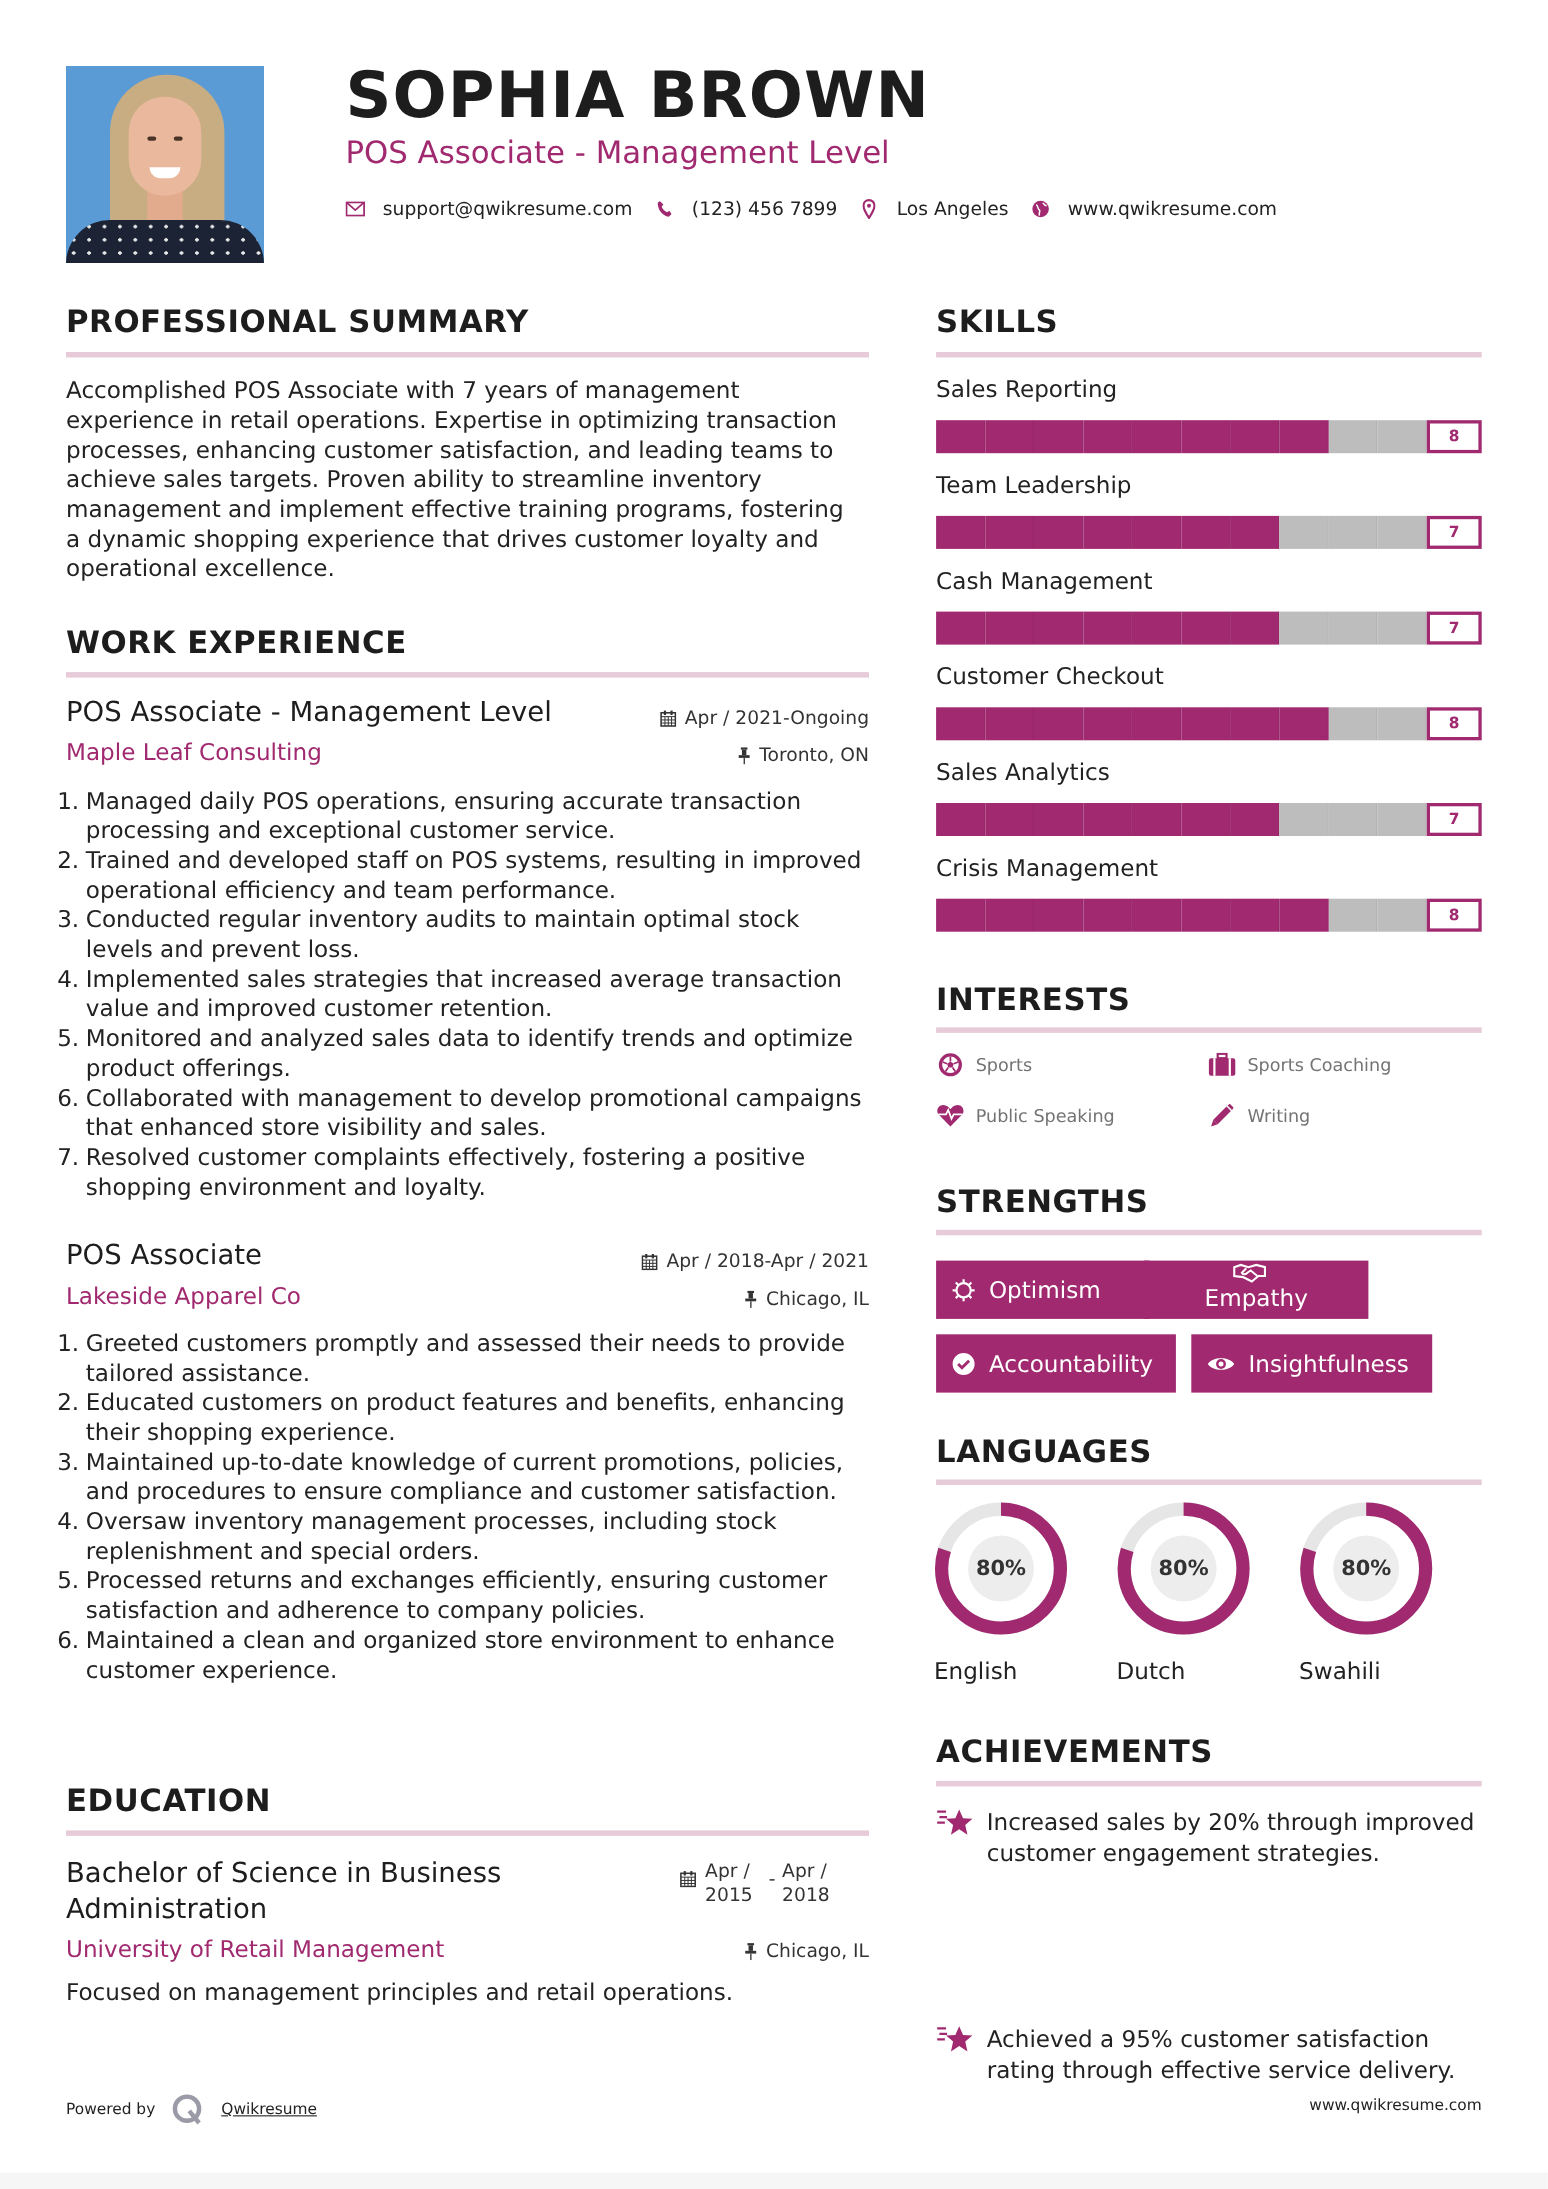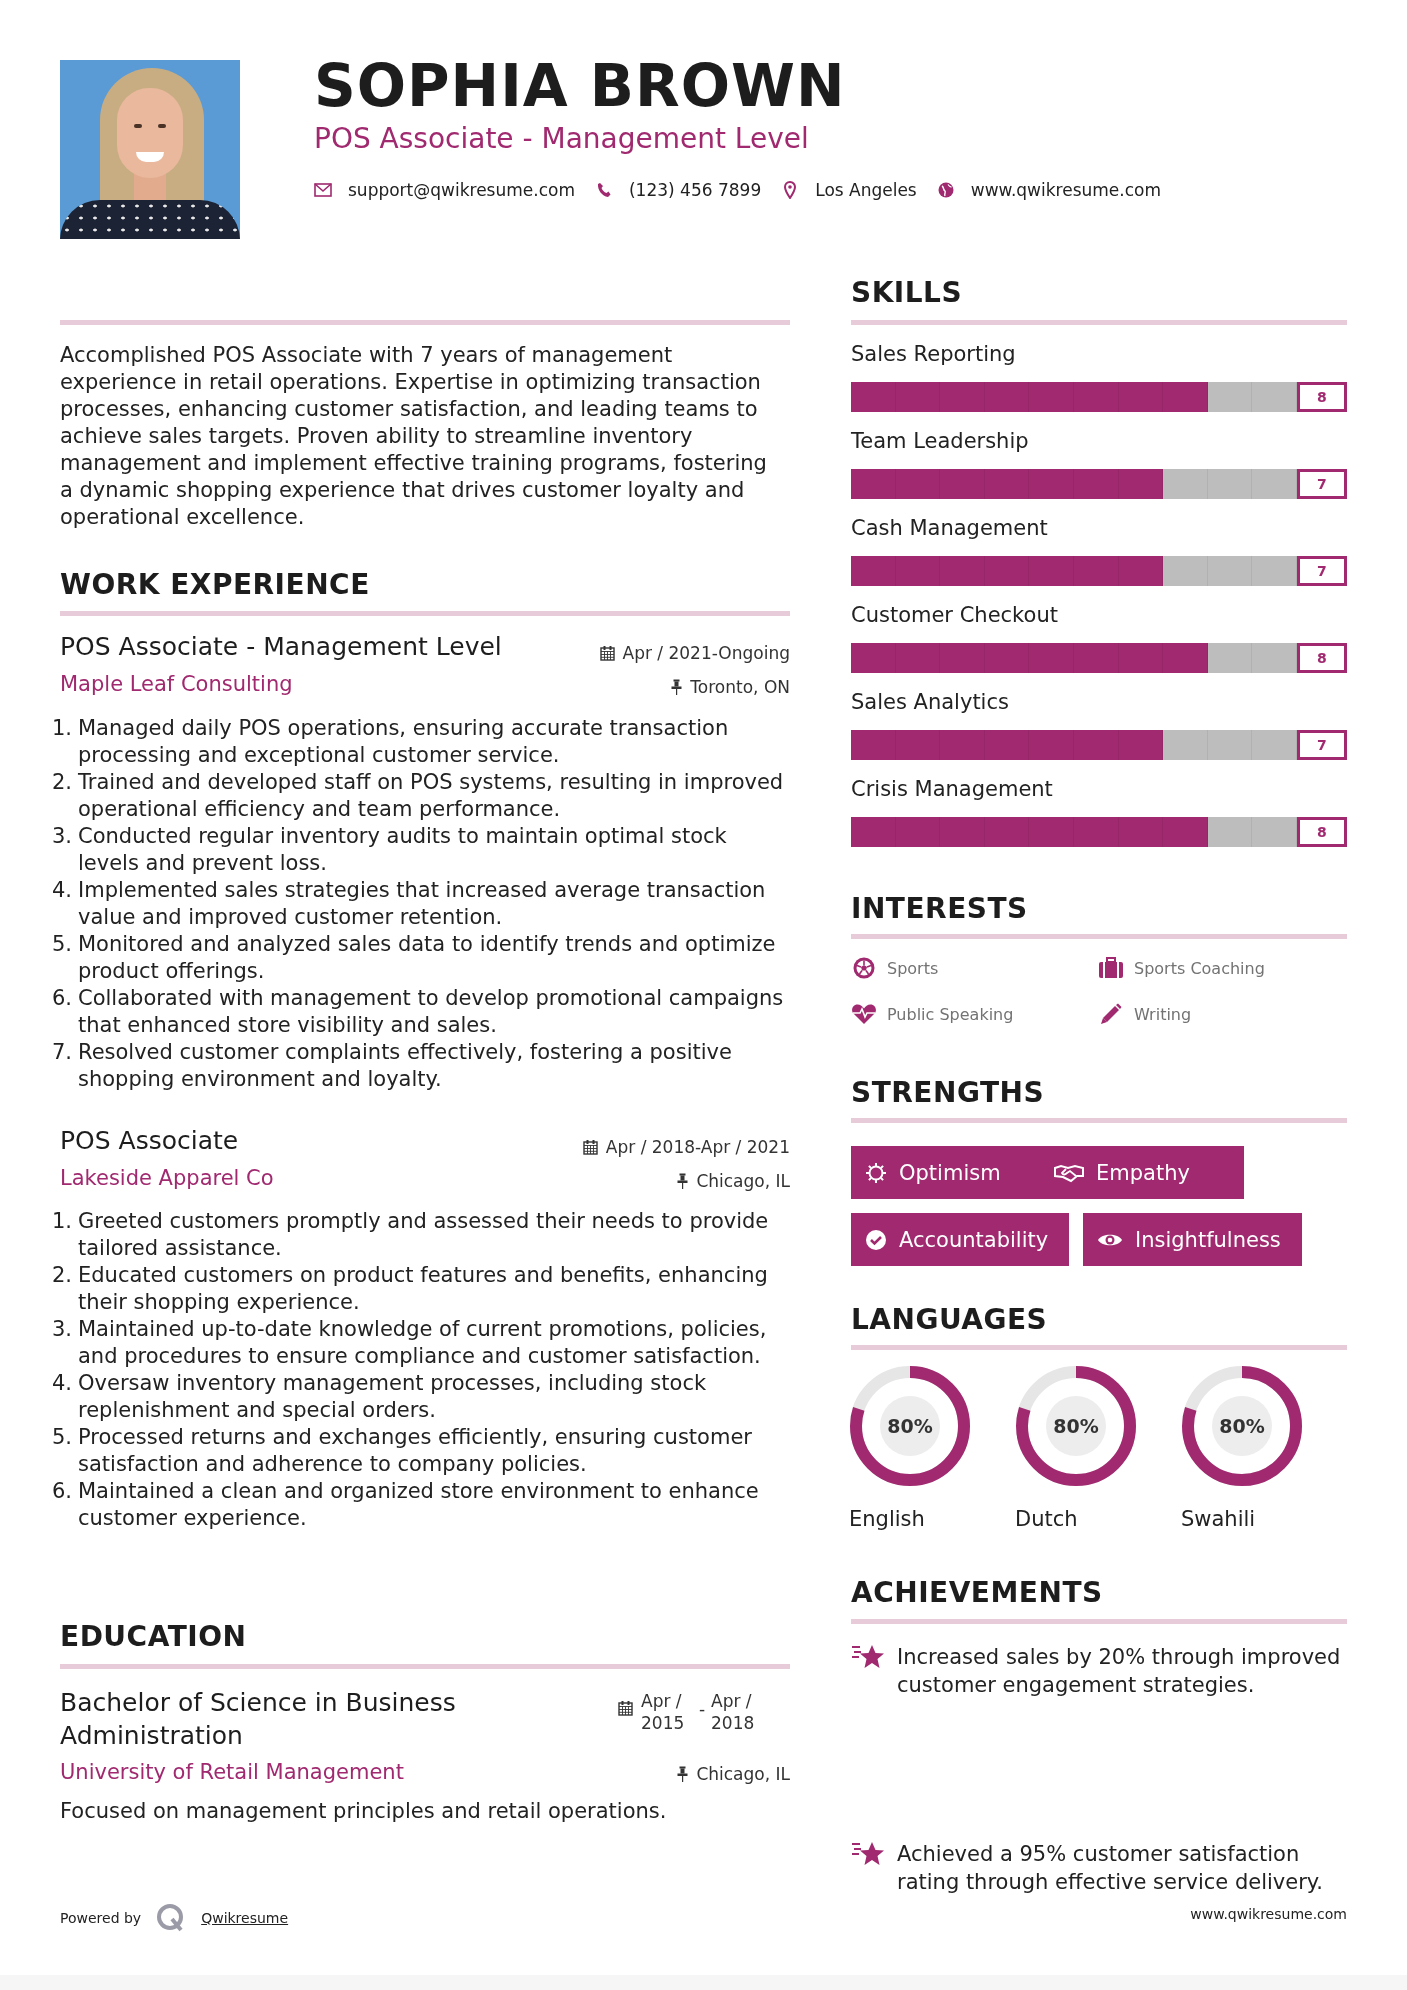--- a/index.html
+++ b/index.html
@@ -115,20 +115,21 @@
         <svg width="16" height="16" viewBox="0 0 16 16">
             <circle cx="8" cy="8" r="7.5" fill="#a0296f"></circle>
             <path d="M4 4 C6 5 5 8 7 9 C8 10 6 12 7 14" fill="none" stroke="#fff" stroke-width="1.4"></path>
             <path d="M10 2.5 C11 4 12 5 13.5 5" fill="none" stroke="#fff" stroke-width="1.3"></path>
           </svg>
       </span>
       <span>www.qwikresume.com</span>
     </div>
   </div>
 
+  <div class="sec-title" style="left:60px; top:276px;">PROFESSIONAL SUMMARY</div>
   <div class="sec-rule" style="left:60px; top:320px; width:730px;"></div>
   <div class="summary">Accomplished POS Associate with 7 years of management experience in retail operations. Expertise in optimizing transaction processes, enhancing customer satisfaction, and leading teams to achieve sales targets. Proven ability to streamline inventory management and implement effective training programs, fostering a dynamic shopping experience that drives customer loyalty and operational excellence.</div>
 
   <div class="sec-title" style="left:60px; top:568px;">WORK EXPERIENCE</div>
   <div class="sec-rule" style="left:60px; top:611px; width:730px;"></div>
 
   <div class="job-title" style="left:60px; top:632px;">POS Associate - Management Level</div>
   <div class="meta" style="right:617px; top:643px;">
     <span class="mi">
       <svg width="15" height="16" viewBox="0 0 15 16">
@@ -407,21 +408,21 @@
 
   <div class="chip" style="left:851px; top:1146px; width:194px;">
     <span class="ic">
       <svg width="22" height="22" viewBox="0 0 22 22">
           <circle cx="11" cy="11" r="6.5" fill="none" stroke="#fff" stroke-width="2"></circle>
           <path d="M11 1 V4 M11 18 V21 M1 11 H4 M18 11 H21 M3.9 3.9 L6 6 M16 16 L18.1 18.1 M3.9 18.1 L6 16 M16 6 L18.1 3.9" stroke="#fff" stroke-width="2"></path>
         </svg>
     </span>
     <span>Optimism</span>
   </div>
-  <div class="chip" style="left:1040px; top:1146px; width:204px;">
+  <div class="chip" style="left:1040px; top:1146px; width:204px;flex-direction:column;">
     <span class="ic" style="width:30px;">
       <svg width="30" height="20" viewBox="0 0 30 20">
           <path d="M1 5 L7 3 L14 5 L21 3 L29 5 L29 13 L23 13 L17 18 L13 16 L9 14 L1 13 Z" fill="none" stroke="#fff" stroke-width="2"></path>
           <path d="M12 6 L8 10 C9 12 11 12 13 10 L16 8 L22 13" fill="none" stroke="#fff" stroke-width="1.8"></path>
         </svg>
     </span>
     <span>Empathy</span>
   </div>
   <div class="chip" style="left:851px; top:1213px; width:218px;">
     <span class="ic">

